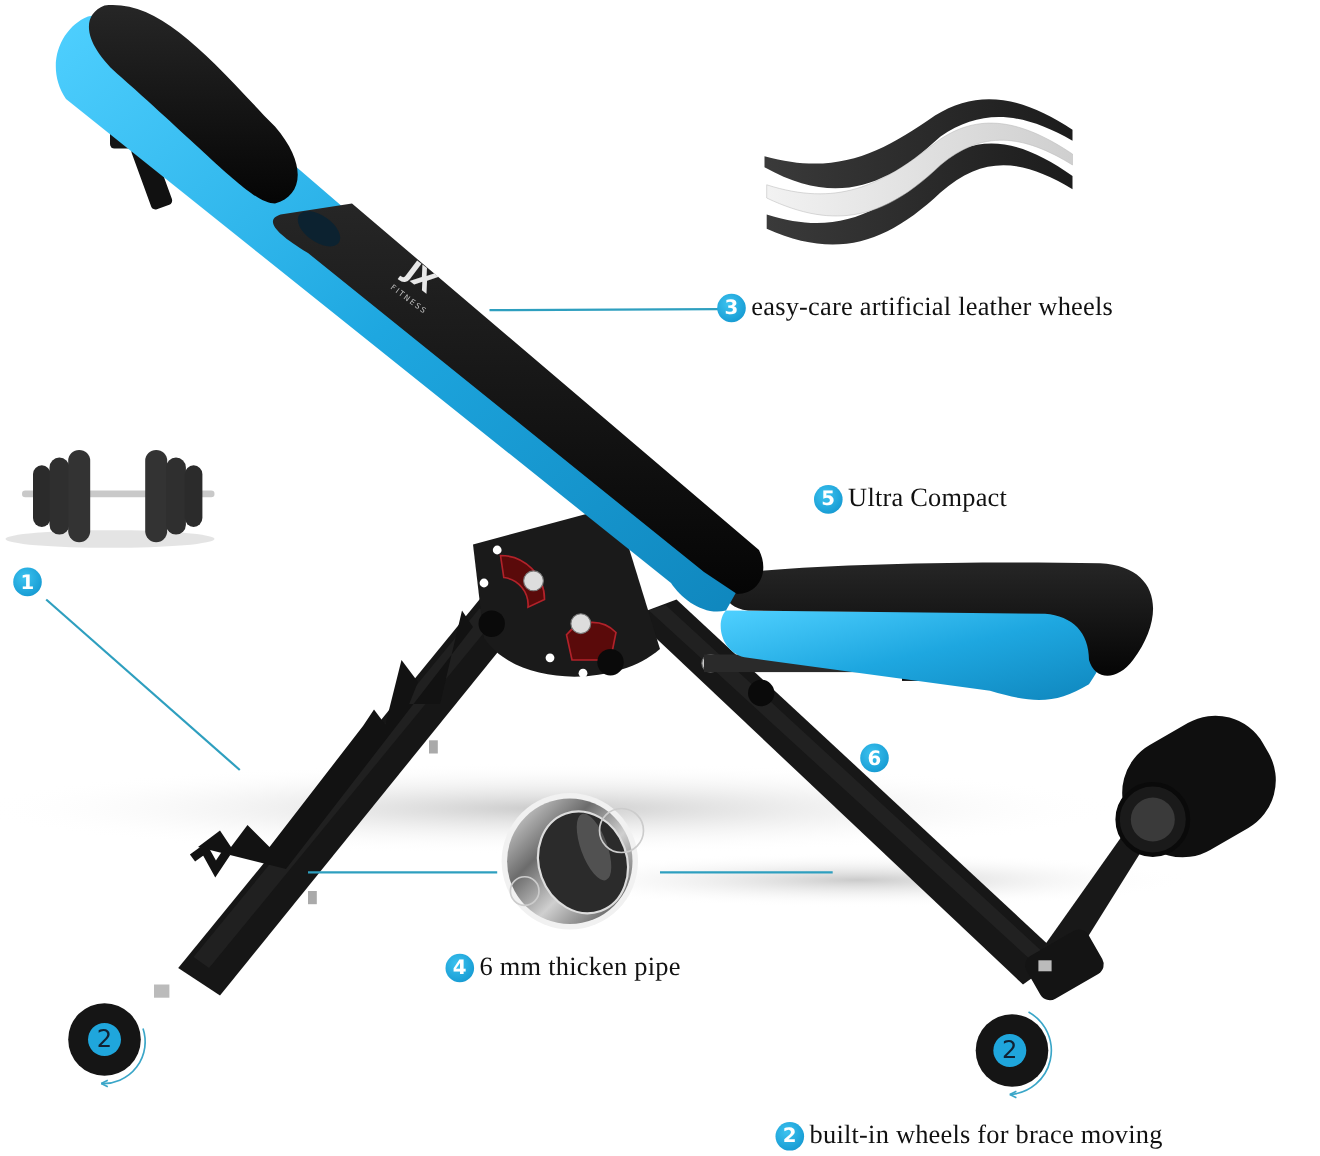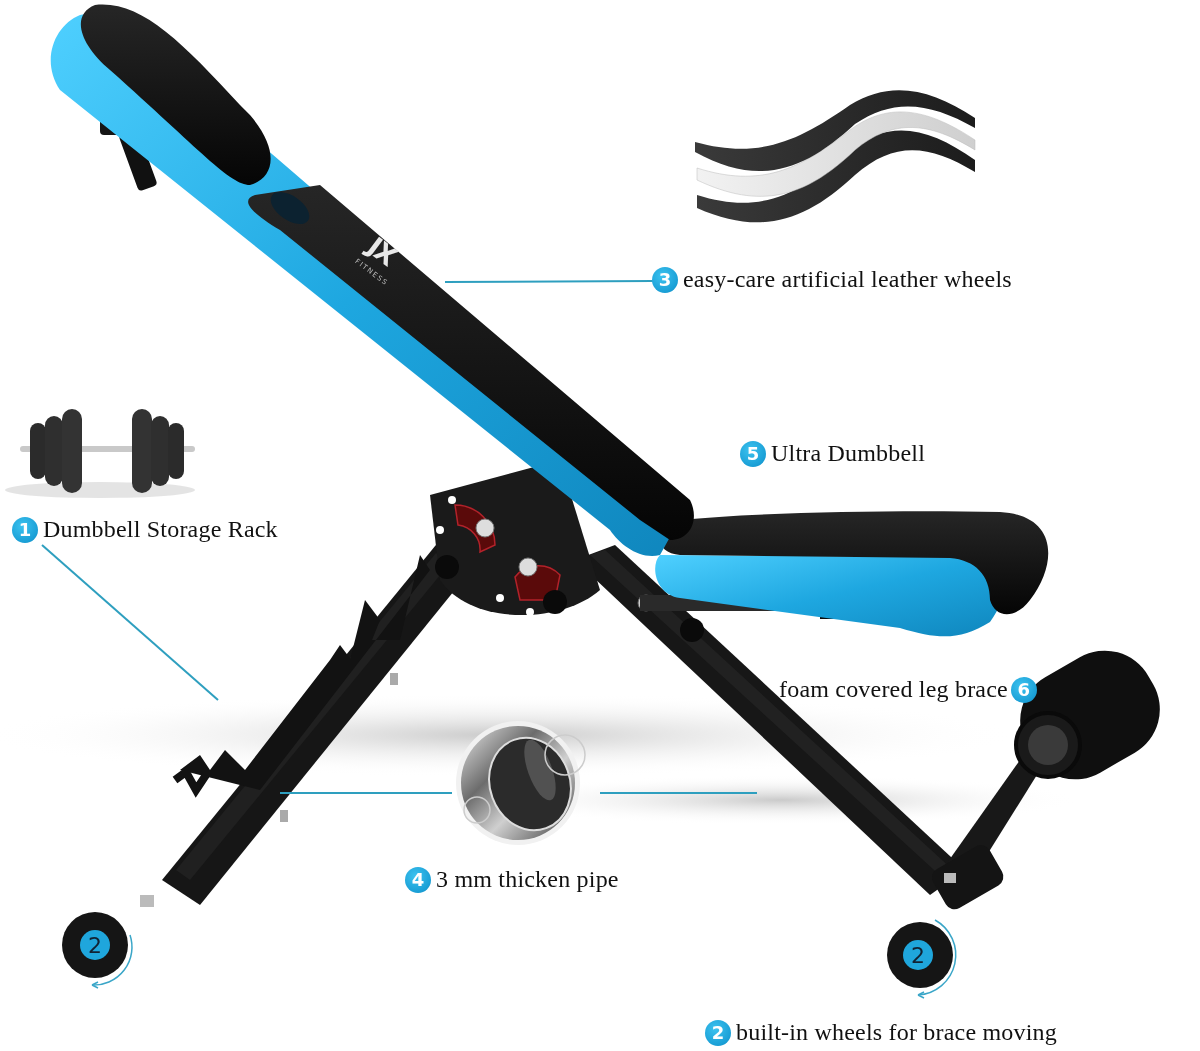--- a/index.html
+++ b/index.html
@@ -162,34 +162,32 @@
 <div class="wheel-badge" style="left:80px; top:930px;">2</div>
 <div class="wheel-badge" style="left:903px; top:940px;">2</div>
 
 <div class="label" style="left:652px; top:266px;">
   <span class="badge">3</span>
   <span>easy-care artificial leather wheels</span>
 </div>
 
 <div class="label" style="left:740px; top:440px;">
   <span class="badge">5</span>
-  <span>Ultra Dumbbell</span>
+  <span>Ultra Compact</span>
 </div>
 
 <div class="label" style="left:12px; top:516px;">
   <span class="badge">1</span>
-  <span>Dumbbell Storage Rack</span>
 </div>
 
 <div class="label" style="left:779px; top:676px;">
-  <span>foam covered leg brace</span>
   <span class="badge after">6</span>
 </div>
 
 <div class="label" style="left:405px; top:866px;">
   <span class="badge">4</span>
-  <span>3 mm thicken pipe</span>
+  <span>6 mm thicken pipe</span>
 </div>
 
 <div class="label" style="left:705px; top:1019px;">
   <span class="badge">2</span>
   <span>built-in wheels for brace moving</span>
 </div>
 
 </body></html>

